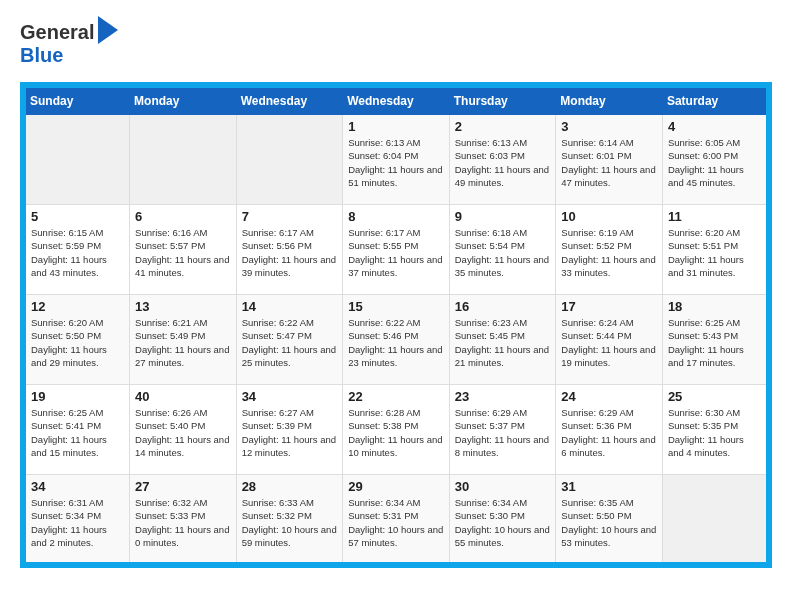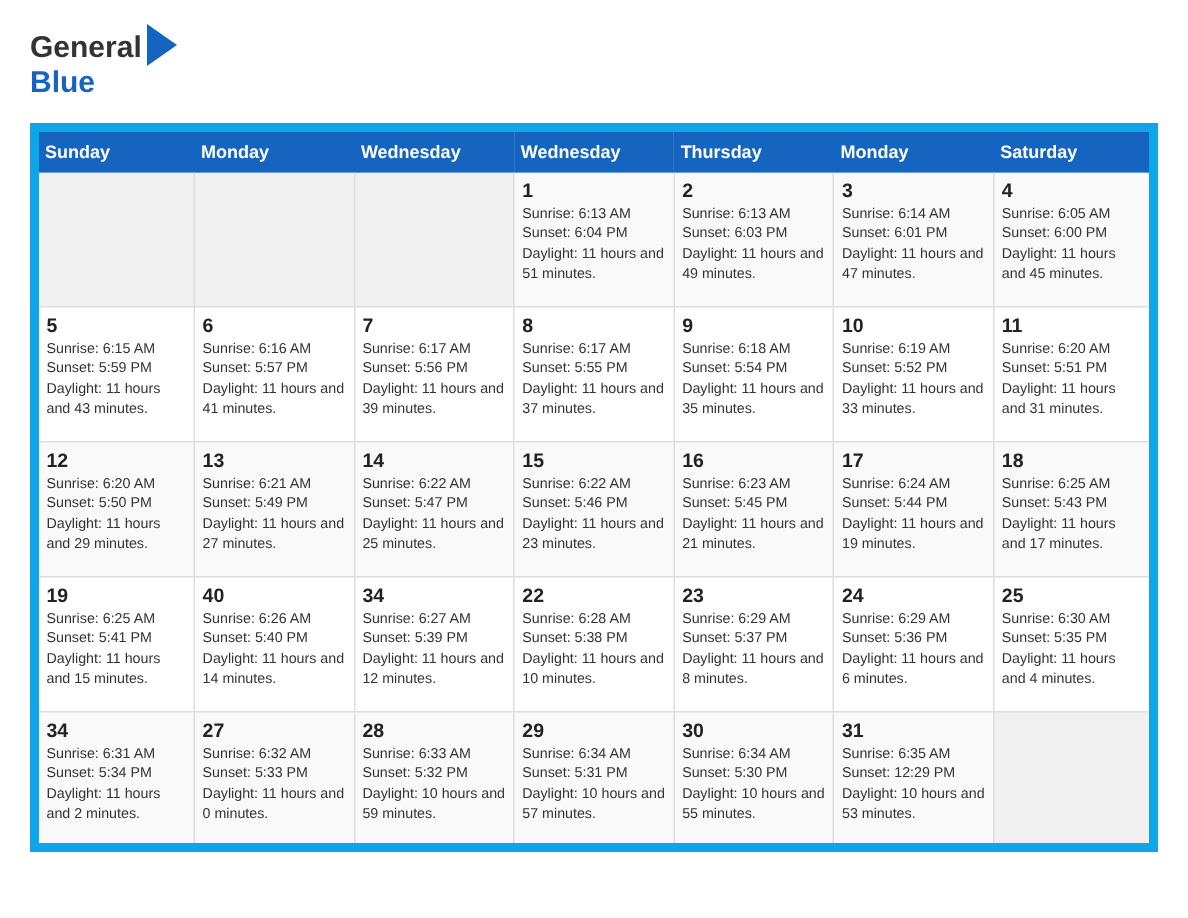--- a/index.html
+++ b/index.html
@@ -348,20 +348,20 @@
         <td>
           <span class="day-number">30</span>
           <div class="cell-info">Sunrise: 6:34 AM
 Sunset: 5:30 PM
 Daylight: 10 hours
 and 55 minutes.</div>
         </td>
         <td>
           <span class="day-number">31</span>
           <div class="cell-info">Sunrise: 6:35 AM
-Sunset: 12:29 PM
+Sunset: 5:50 PM
 Daylight: 10 hours
 and 53 minutes.</div>
         </td>
         <td class="empty-cell"></td>
       </tr>
     </tbody>
 </table>
 
 </body></html>

